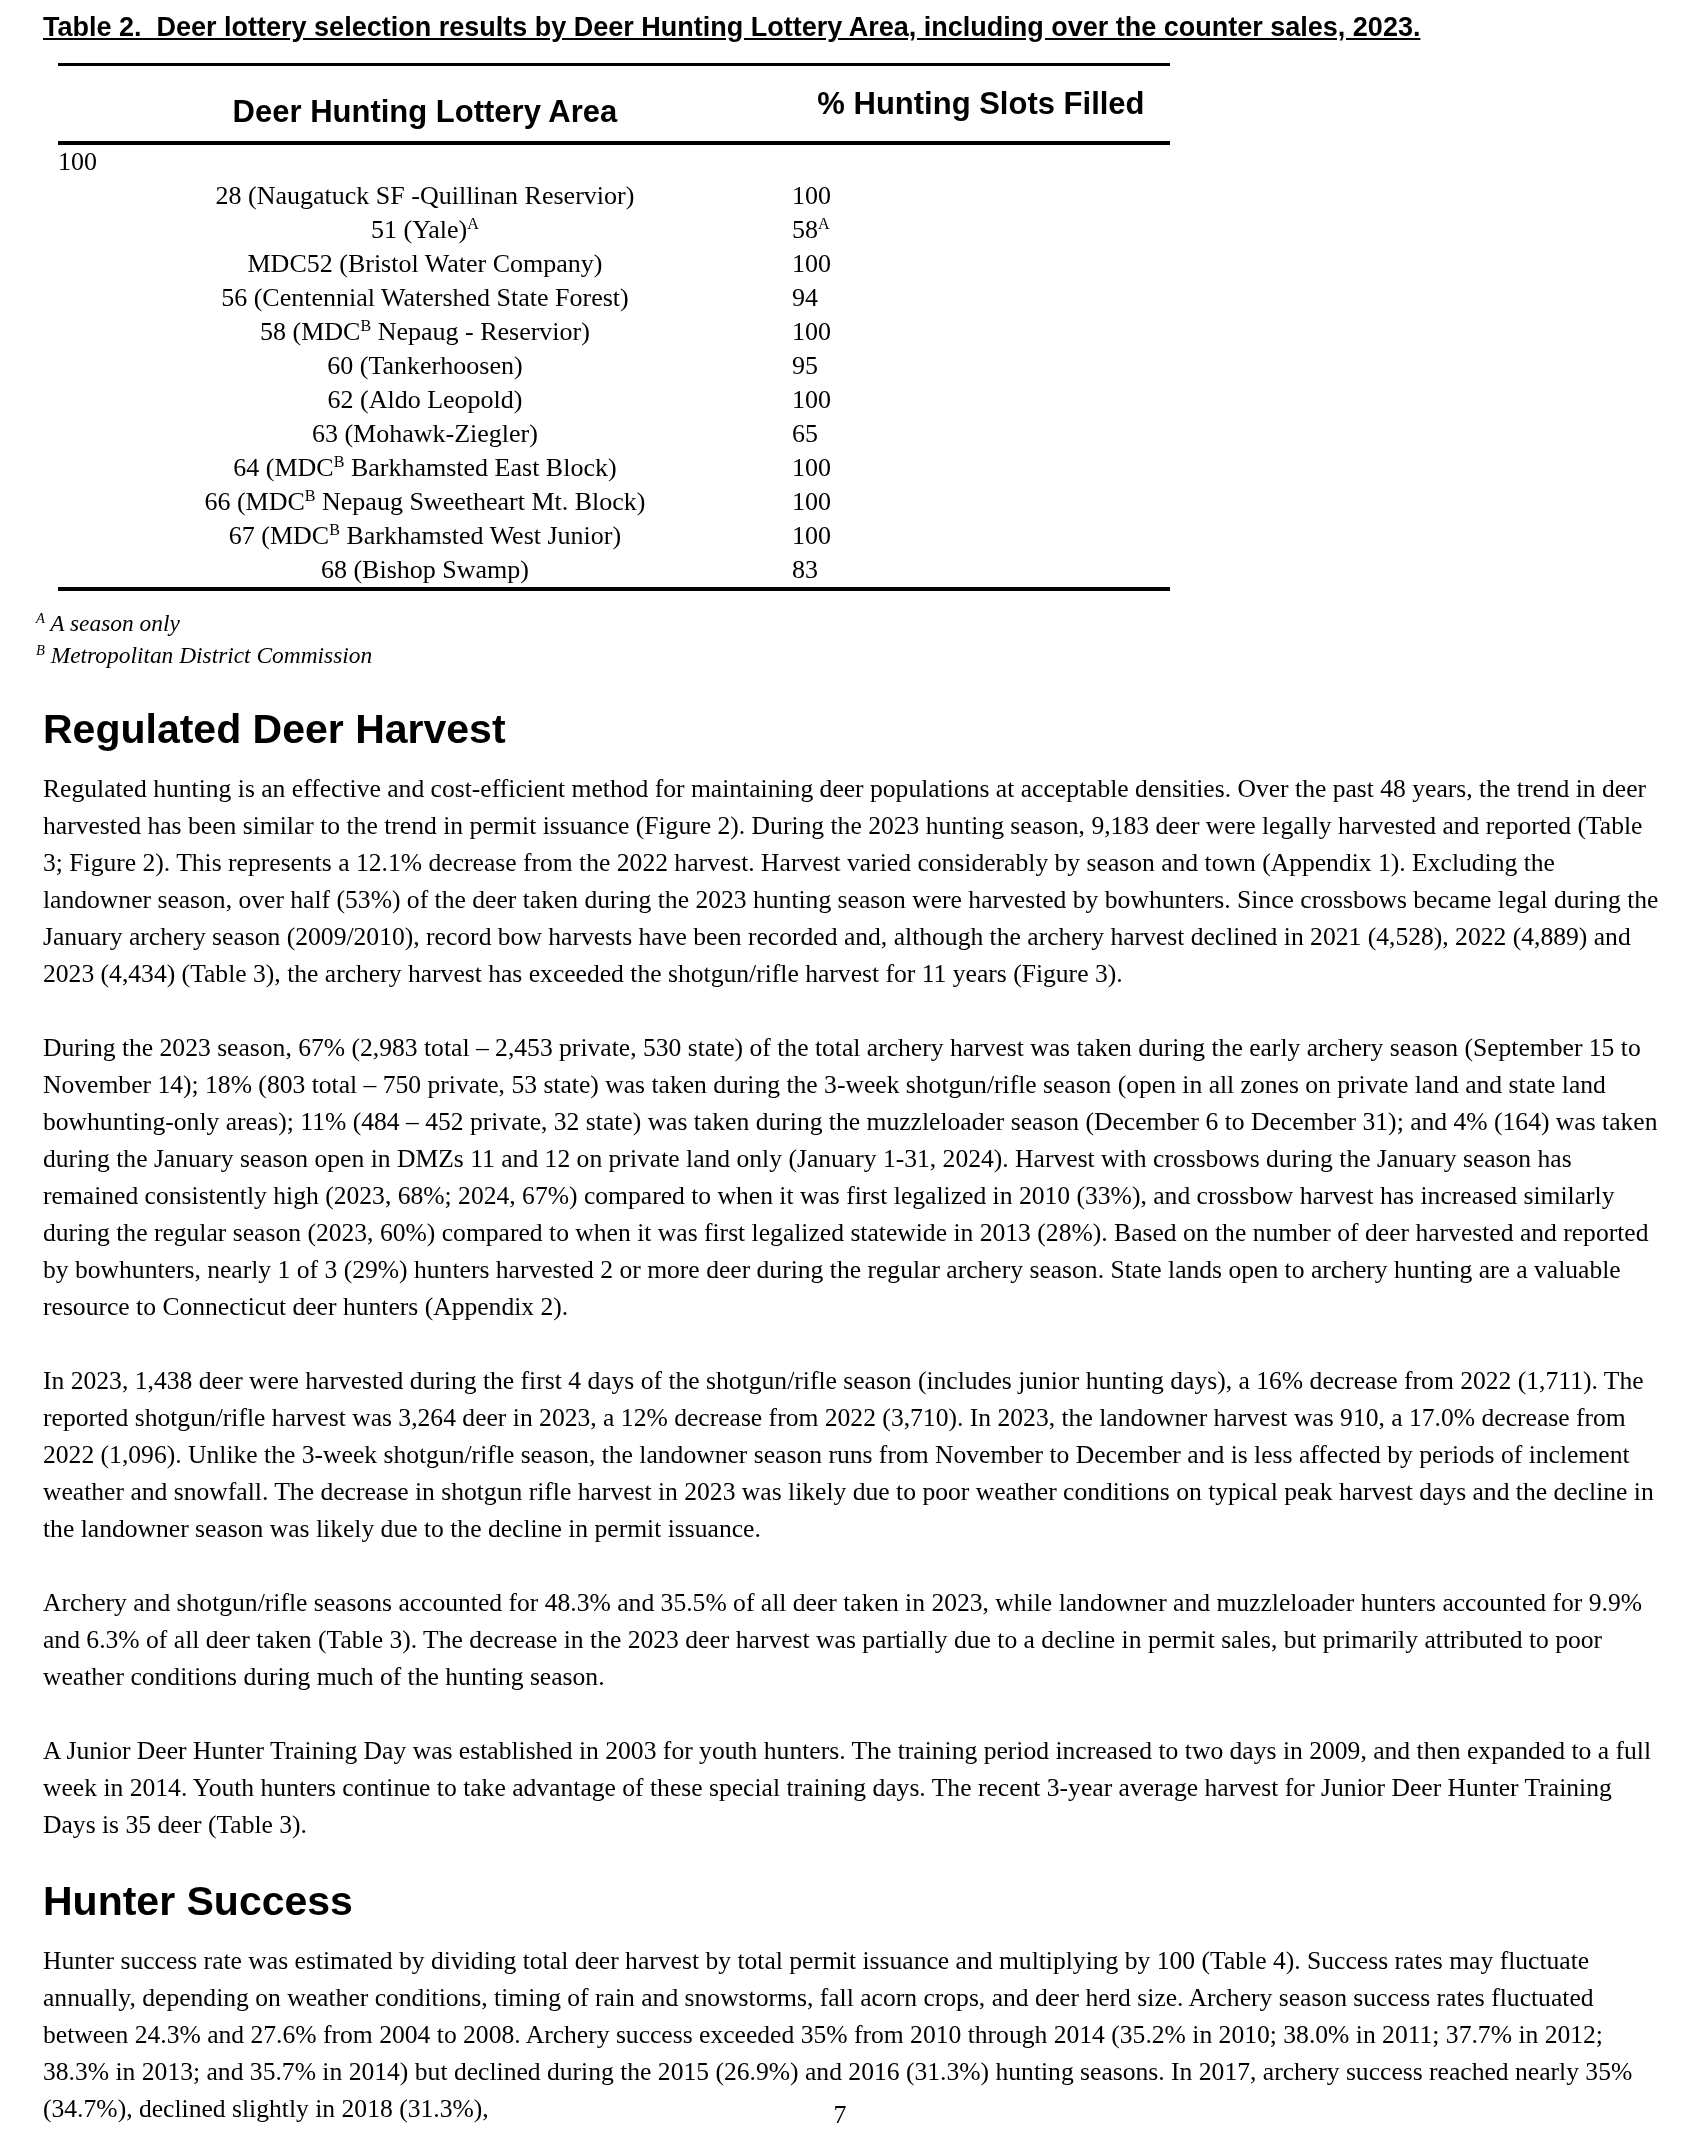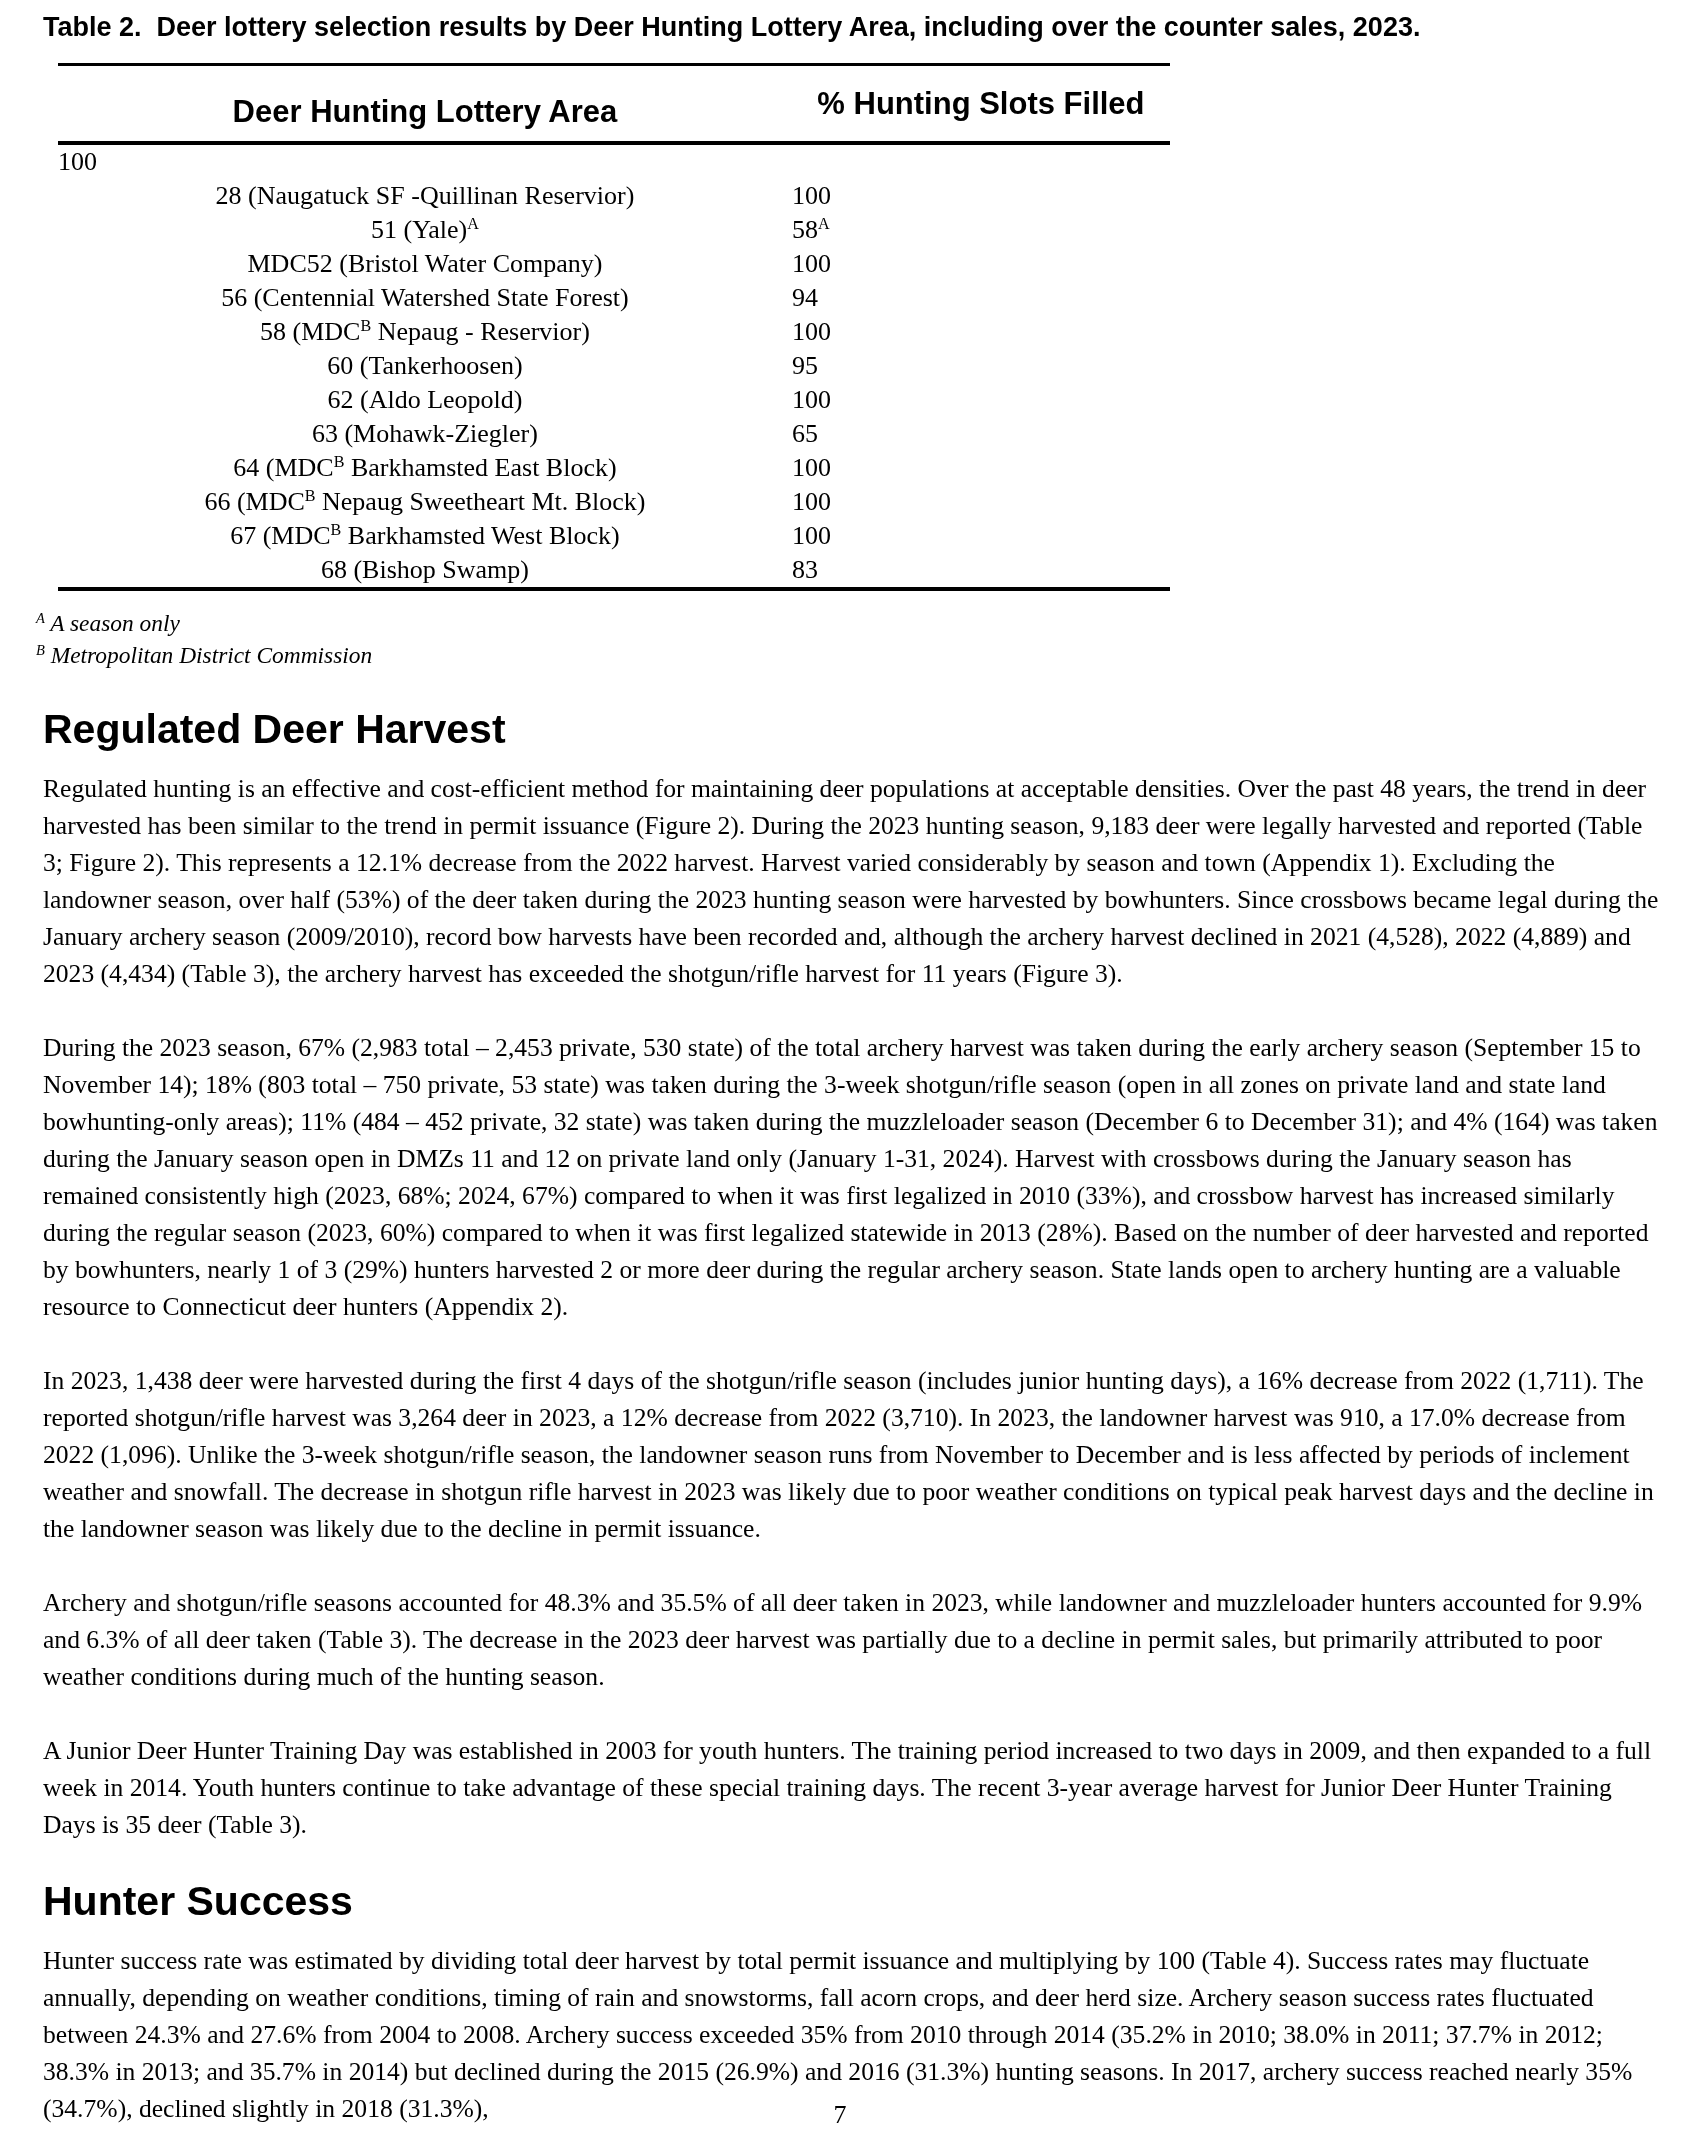--- a/index.html
+++ b/index.html
@@ -17,20 +17,21 @@
     overflow: hidden;
   }
   
   .table-title {
     font-family: "Liberation Sans", sans-serif;
     font-weight: bold;
     font-size: 27px;
     line-height: 34px;
     white-space: pre-wrap;
     margin-bottom: 18.5px;
+    text-decoration: underline;
   }
   .table-wrap {
     width: 1112px;
     margin-left: 15px;
   }
   .rule { height: 3.6px; background: #000000; }
   .thead { display: flex; align-items: flex-end; padding: 18.5px 0 11.4px 0; }
   .th {
     font-family: Liberation Sans, sans-serif;
     font-weight: bold;
@@ -130,21 +131,21 @@
       </div>
       <div class="trow">
         <div class="col1"><span>64 (MDC</span><sup>B</sup><span> Barkhamsted East Block)</span></div>
         <div class="col2"><span>100</span><sup></sup></div>
       </div>
       <div class="trow">
         <div class="col1"><span>66 (MDC</span><sup>B</sup><span> Nepaug Sweetheart Mt. Block)</span></div>
         <div class="col2"><span>100</span><sup></sup></div>
       </div>
       <div class="trow">
-        <div class="col1"><span>67 (MDC</span><sup>B</sup><span> Barkhamsted West Block)</span></div>
+        <div class="col1"><span>67 (MDC</span><sup>B</sup><span> Barkhamsted West Junior)</span></div>
         <div class="col2"><span>100</span><sup></sup></div>
       </div>
       <div class="trow">
         <div class="col1"><span>68 (Bishop Swamp)</span><sup></sup><span></span></div>
         <div class="col2"><span>83</span><sup></sup></div>
       </div>
     </div>
     <div class="rule"></div>
   </div>
 

